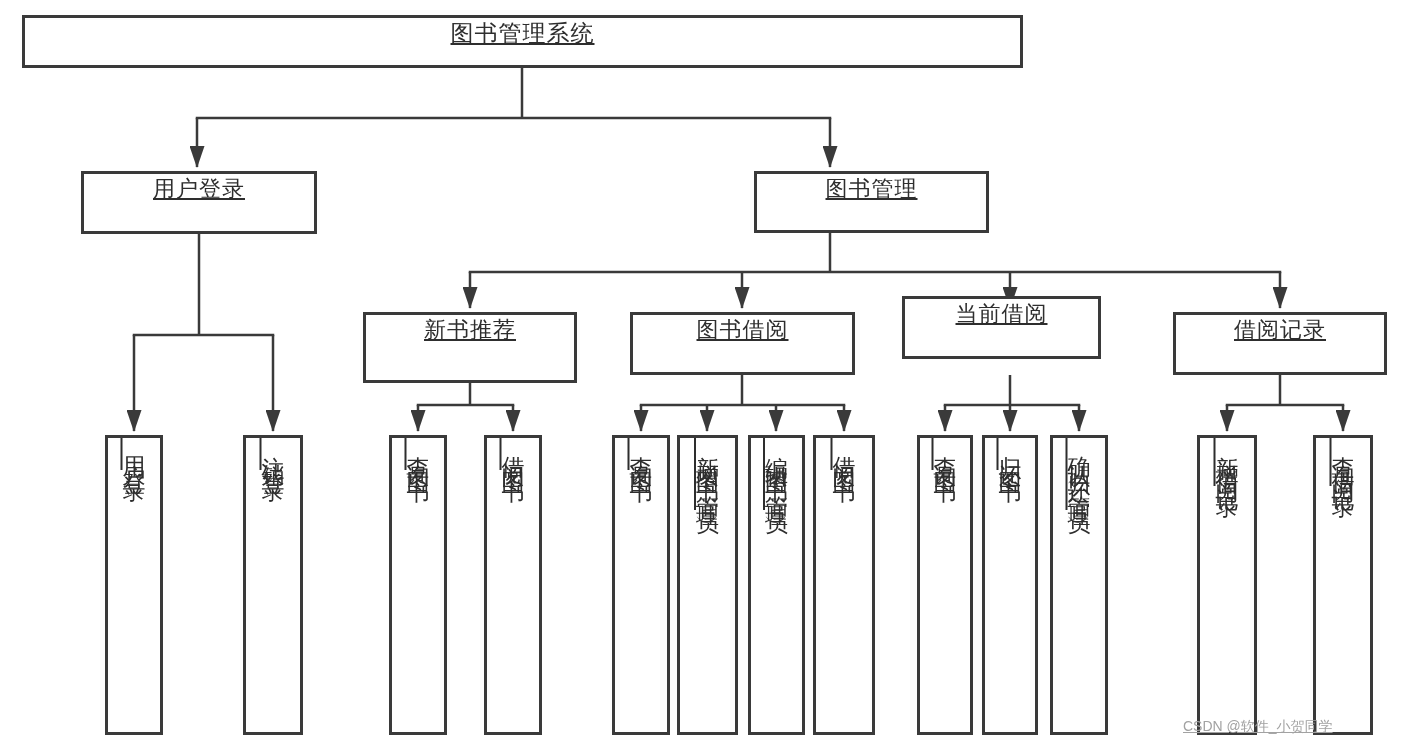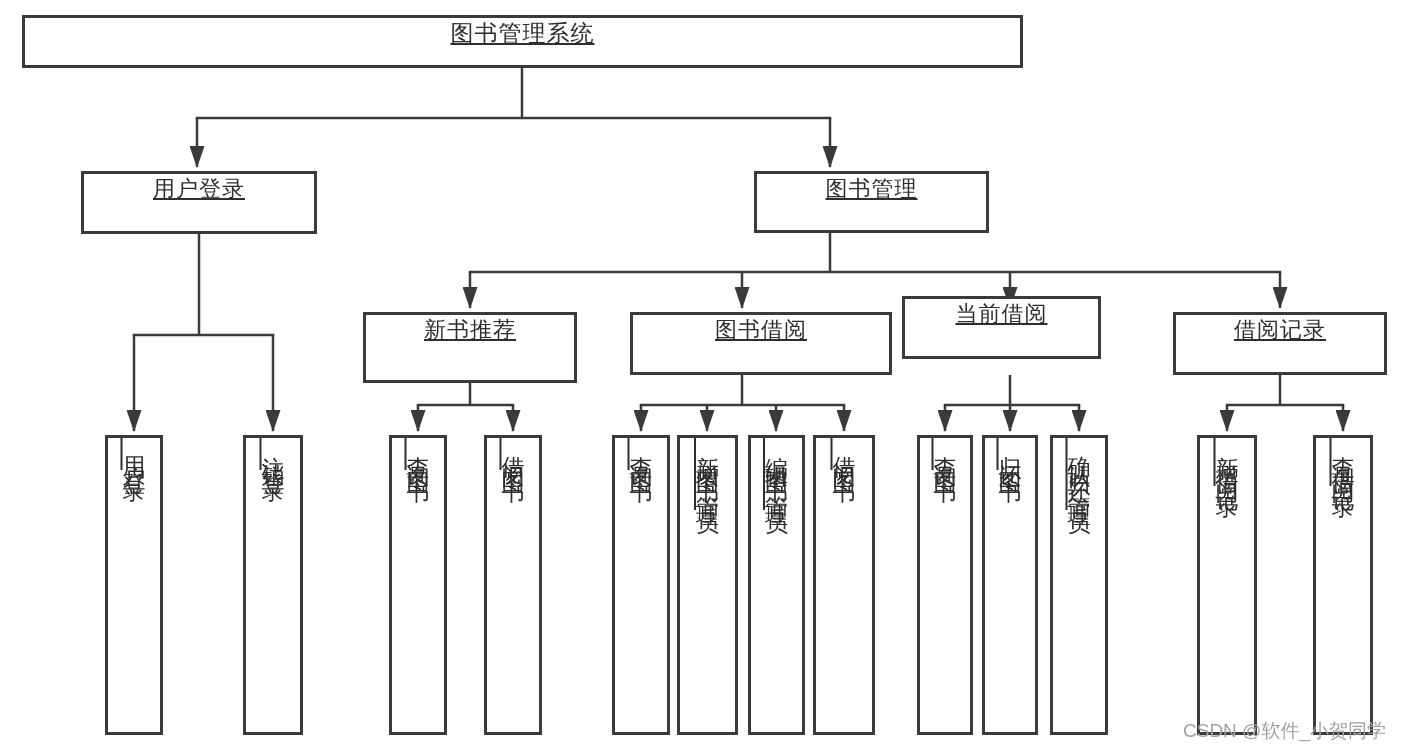--- a/index.html
+++ b/index.html
@@ -19,21 +19,21 @@
     text-decoration:underline;
   }
   .node .h-label { font-size:22px; letter-spacing:1px; white-space:nowrap; }
   .node.root .h-label { font-size:23px; }
   .leaf .v-label {
     writing-mode:vertical-lr; text-orientation:mixed;
     font-size:23px; letter-spacing:8px; line-height:1;
   }
   .watermark {
     position:absolute; left:1183px; top:718px; z-index:3;
-    font-size:19px; color:var(--watermark); white-space:nowrap;
+    font-size:14px; color:var(--watermark); white-space:nowrap;text-decoration:underline;
   }
 </style>
 </head>
 <body>
 
 <svg class="connectors" width="1405" height="747">
   <defs>
     <marker id="arrow" markerUnits="userSpaceOnUse" markerWidth="22" markerHeight="15" viewBox="0 0 22 15" refX="21" refY="7.5" orient="auto">
       <path class="arrowhead" d="M0,0 L0,15 L22,7.5 z"></path>
     </marker>
@@ -87,21 +87,21 @@
 <div class="node" style="left:81px; top:171px; width:236px; height:63px;">
   <span class="h-label">用户登录</span>
 </div>
 <div class="node" style="left:712px; top:171px; width:235px; height:62px;margin-left:42px;">
   <span class="h-label">图书管理</span>
 </div>
 
 <div class="node" style="left:363px; top:312px; width:214px; height:71px;">
   <span class="h-label">新书推荐</span>
 </div>
-<div class="node" style="left:630px; top:312px; width:262px; height:63px;">
+<div class="node" style="left:630px; top:312px; width:225px; height:63px;">
   <span class="h-label">图书借阅</span>
 </div>
 <div class="node" style="left:902px; top:296px; width:199px; height:63px;">
   <span class="h-label">当前借阅</span>
 </div>
 <div class="node" style="left:1173px; top:312px; width:214px; height:63px;">
   <span class="h-label">借阅记录</span>
 </div>
 
 <div class="node leaf" style="left:105px; top:435px; width:58px; height:300px;">

